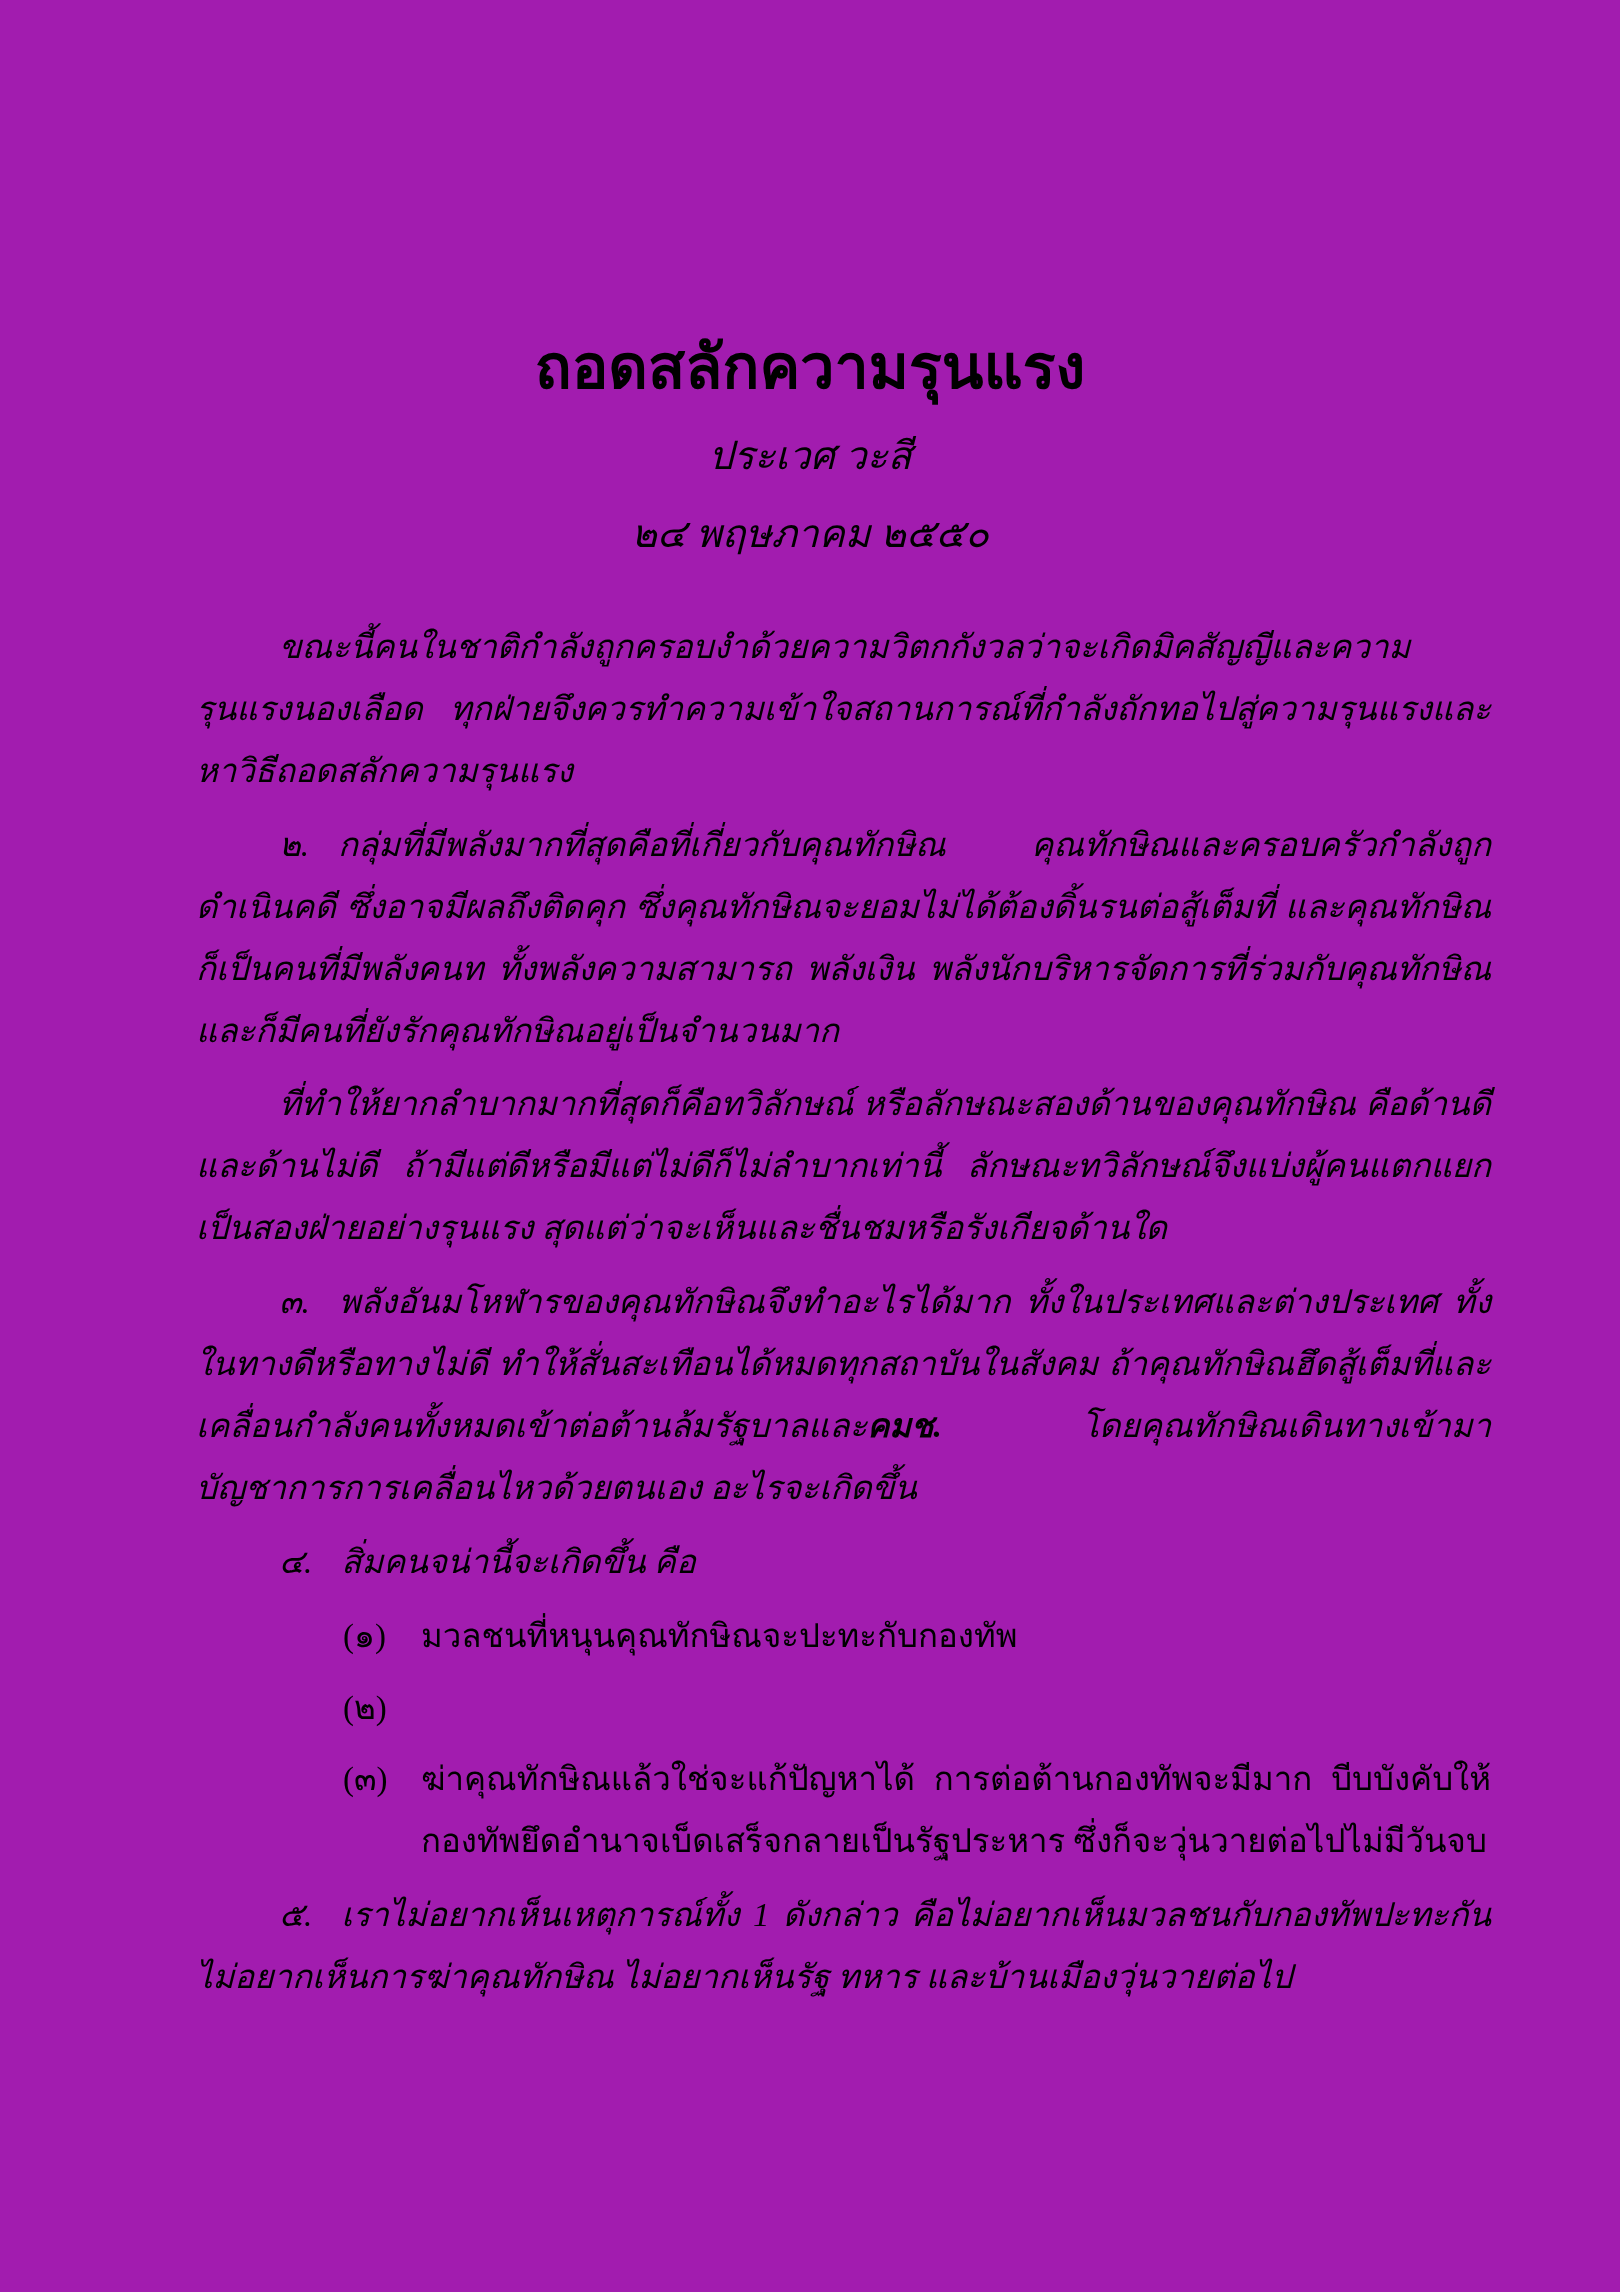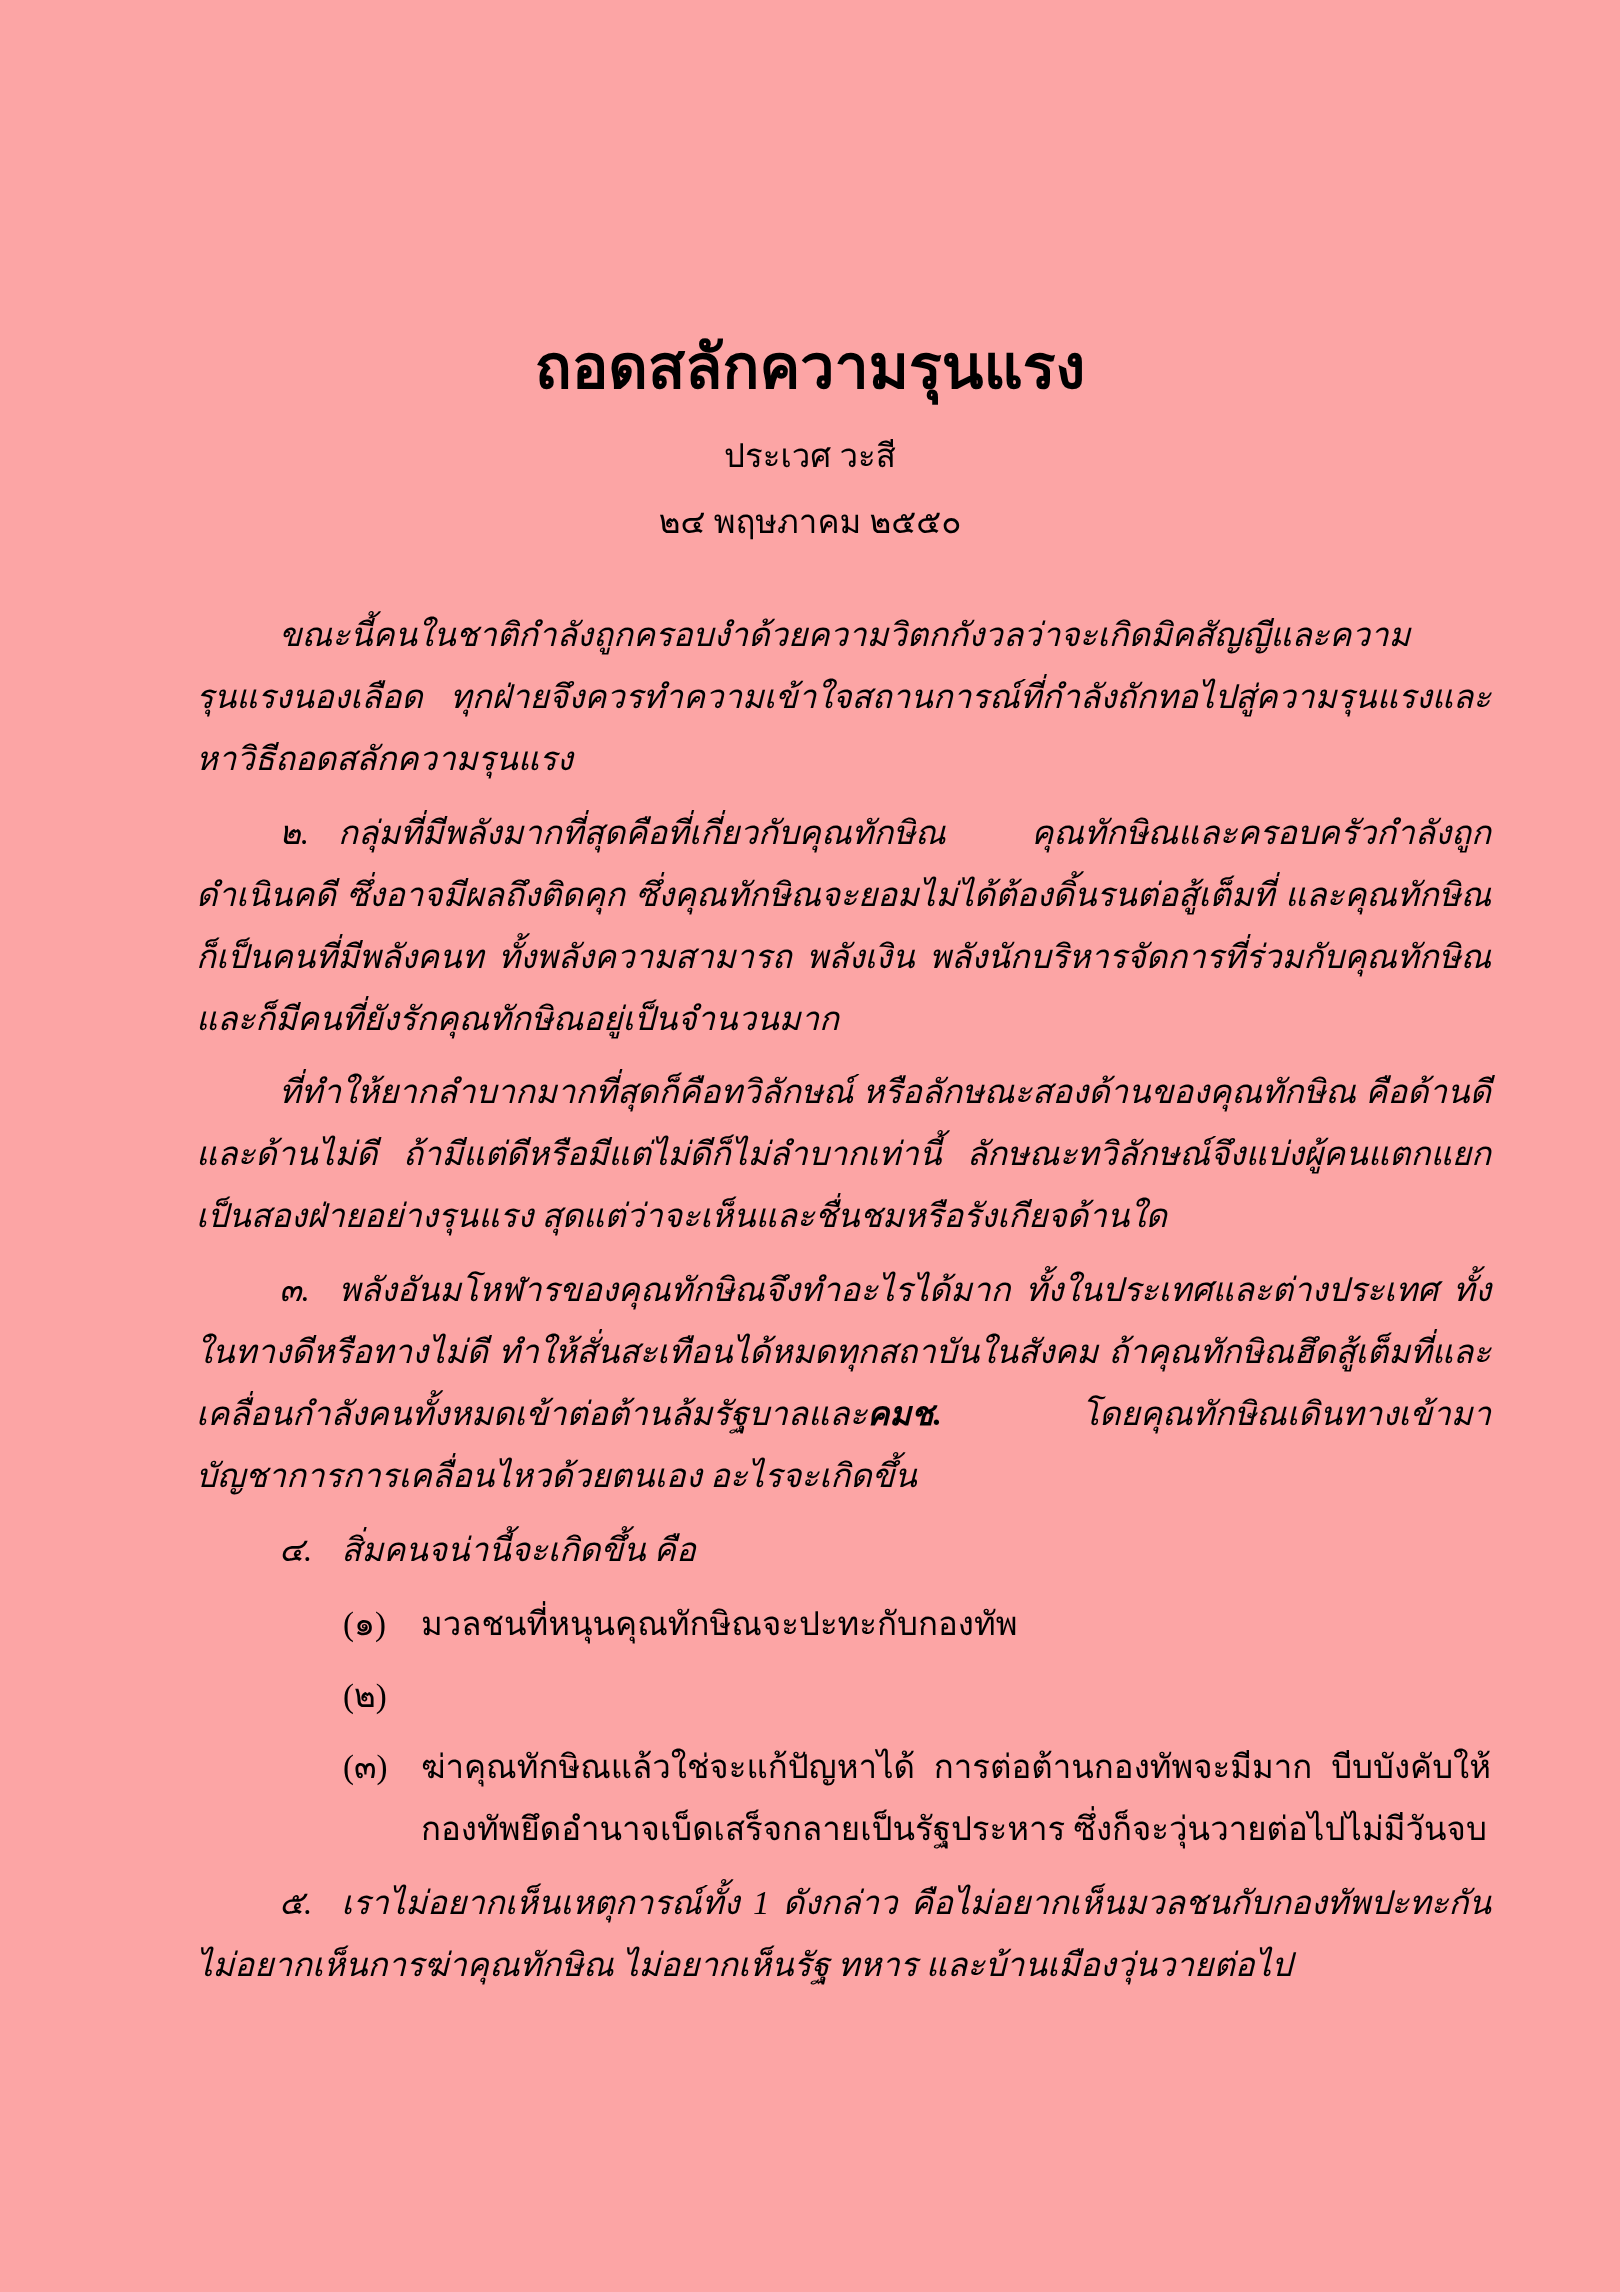--- a/index.html
+++ b/index.html
@@ -1,38 +1,39 @@
 <!DOCTYPE html>
 <html lang="th"><head>
 <meta charset="utf-8">
 <style>
   html, body { margin: 0; padding: 0; background: #ffffff; }
   .page {
     position: relative;
     width: 1620px;
     height: 2293px;
     margin: 0 auto;
-    background: #fca5a5;
+    background: #a21caf;
     color: #000000;
     font-family: "Liberation Serif", "DejaVu Serif", serif;
     box-sizing: border-box;
     padding: 333px 129px 0 196px;
     overflow: hidden;
   }
   .header { margin: 0 -129px 0 -196px; text-align: center; }
   .doc-title {
     font-size: 61px;
     font-weight: bold;
     line-height: 1.15;
     margin: 0 0 21.6px 0;
   }
   .byline, .dateline {
-    font-size: 33px;
+    font-size: 39px;
     line-height: 62px;
-    margin: 4px;
+    margin: 16px;
+    font-style: italic;
   }
   .dateline { margin-bottom: 51px; }
   p.para {
     font-size: 33px;
     line-height: 62px;
     margin: 0 0 11.8px 0;
     text-align: justify;
     font-style: italic;
   }
   .indent { text-indent: 83px; }

